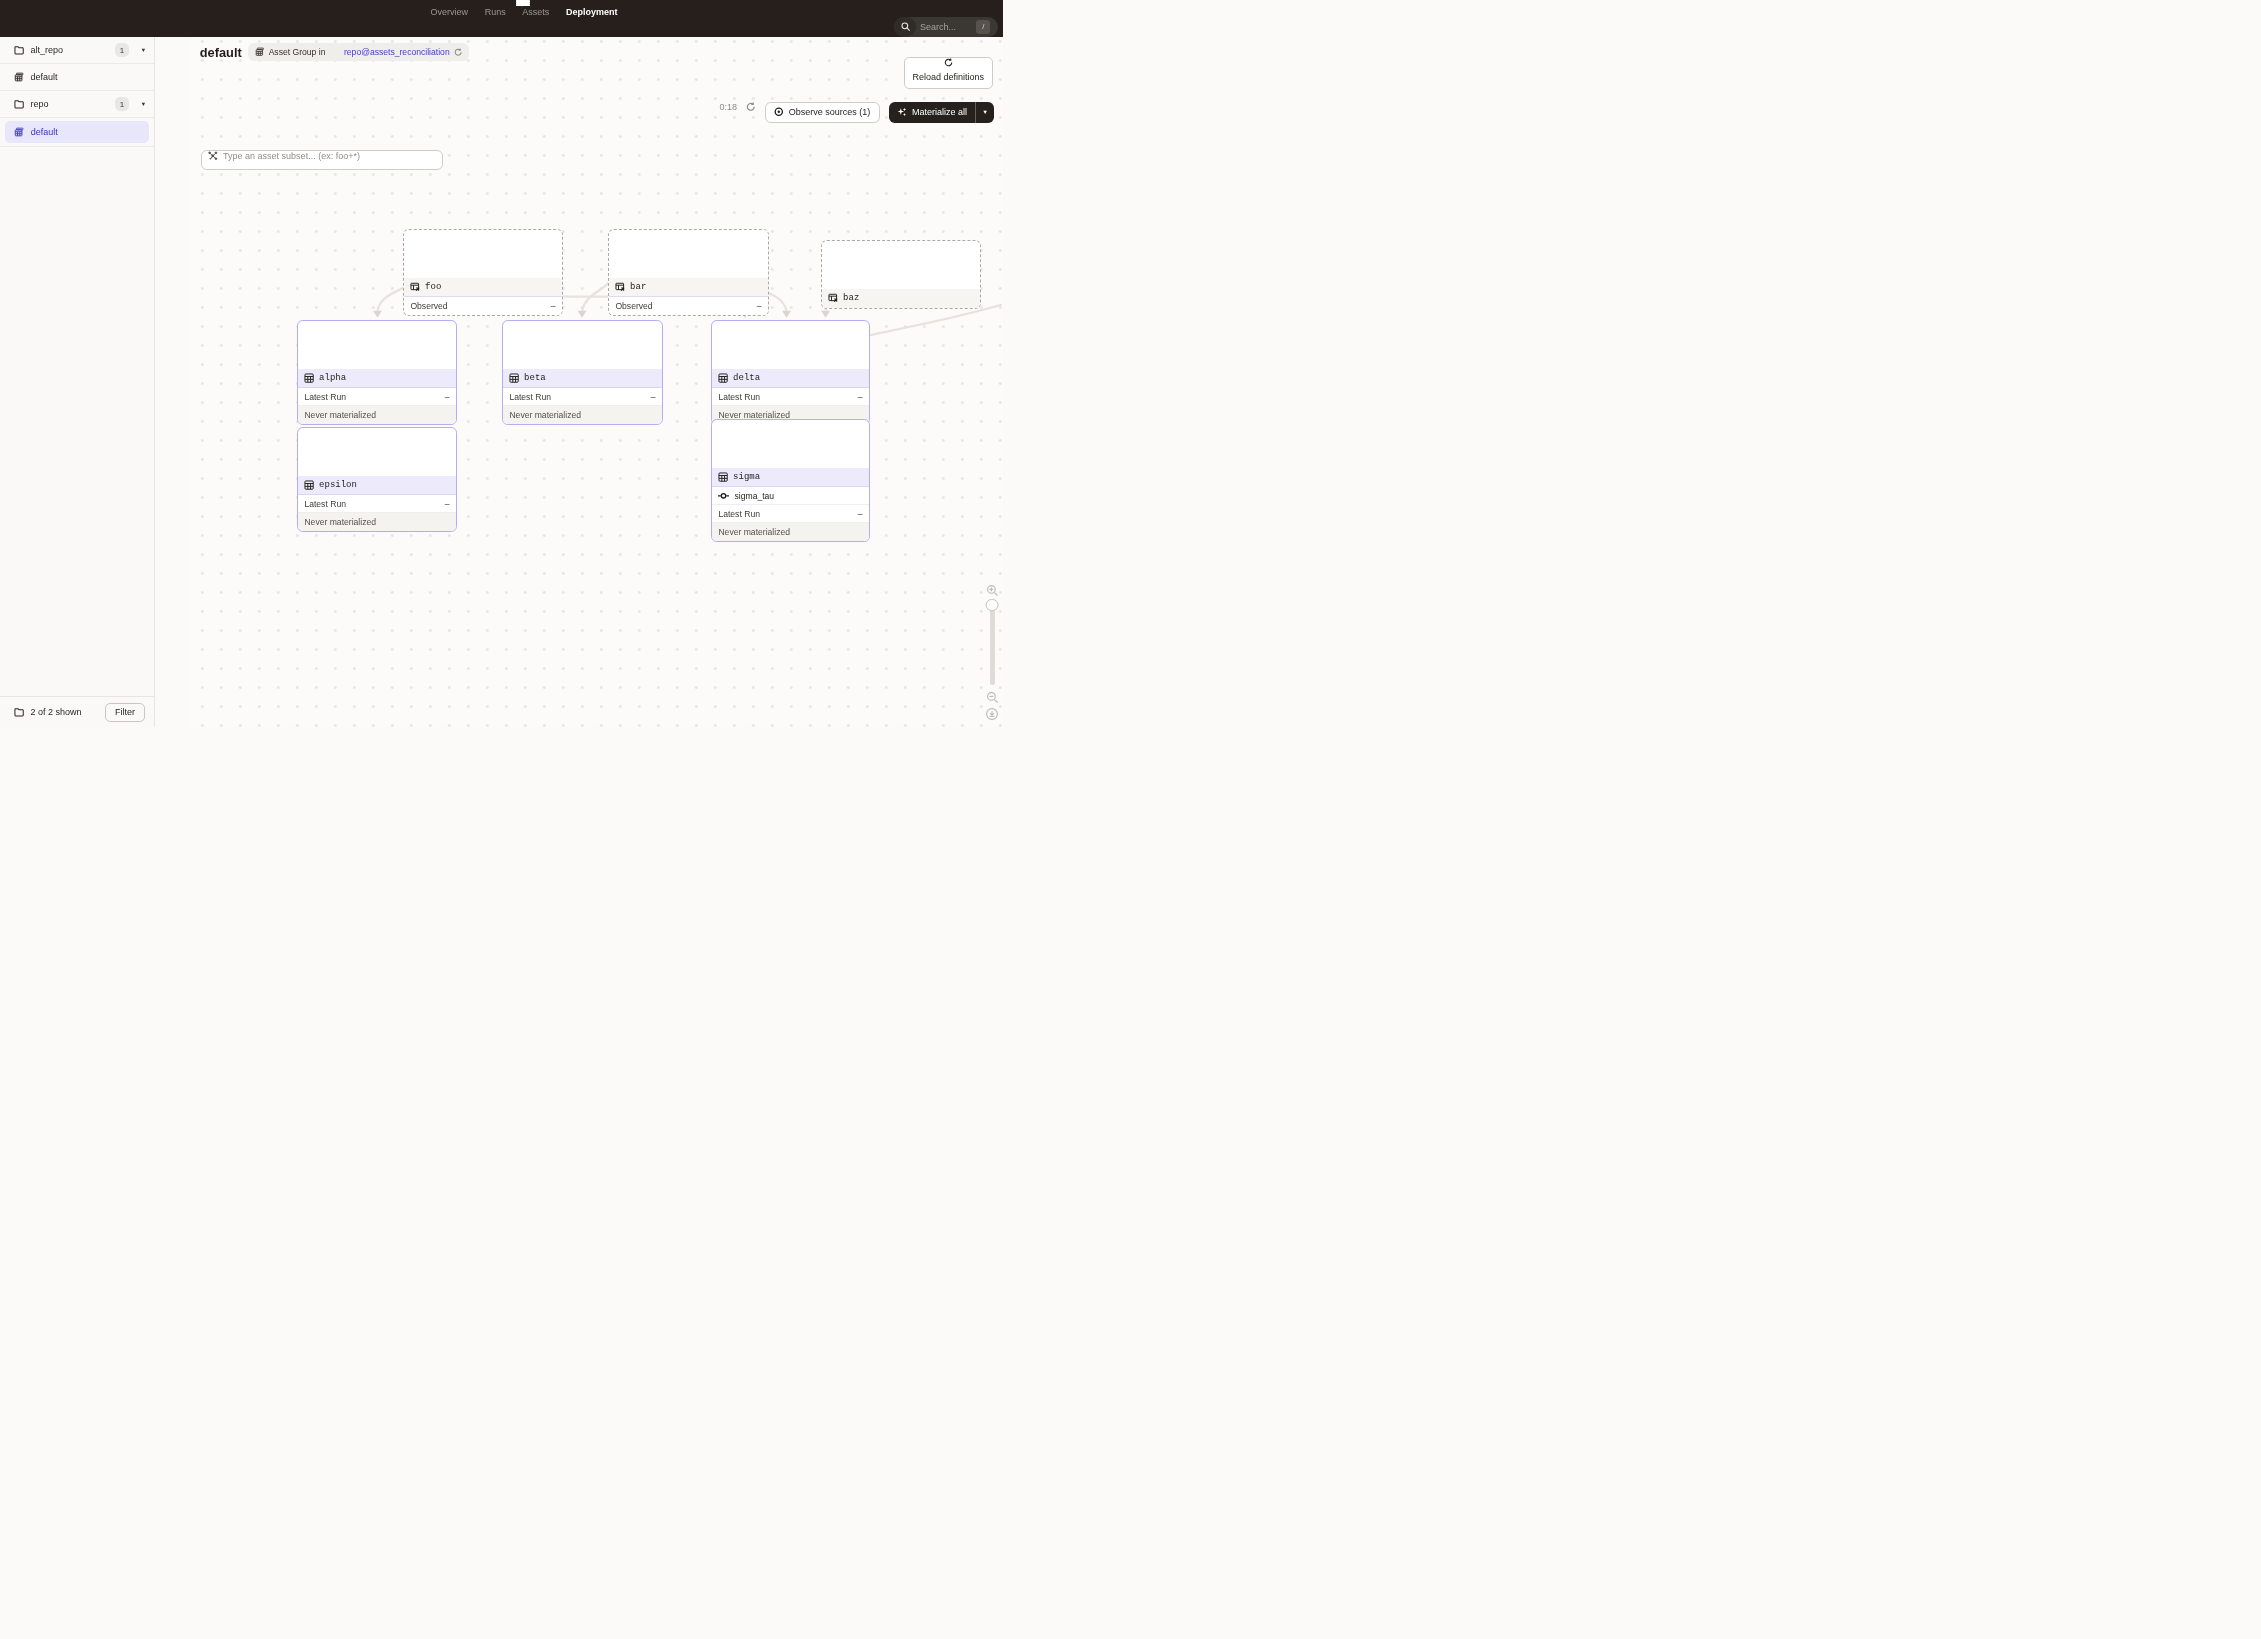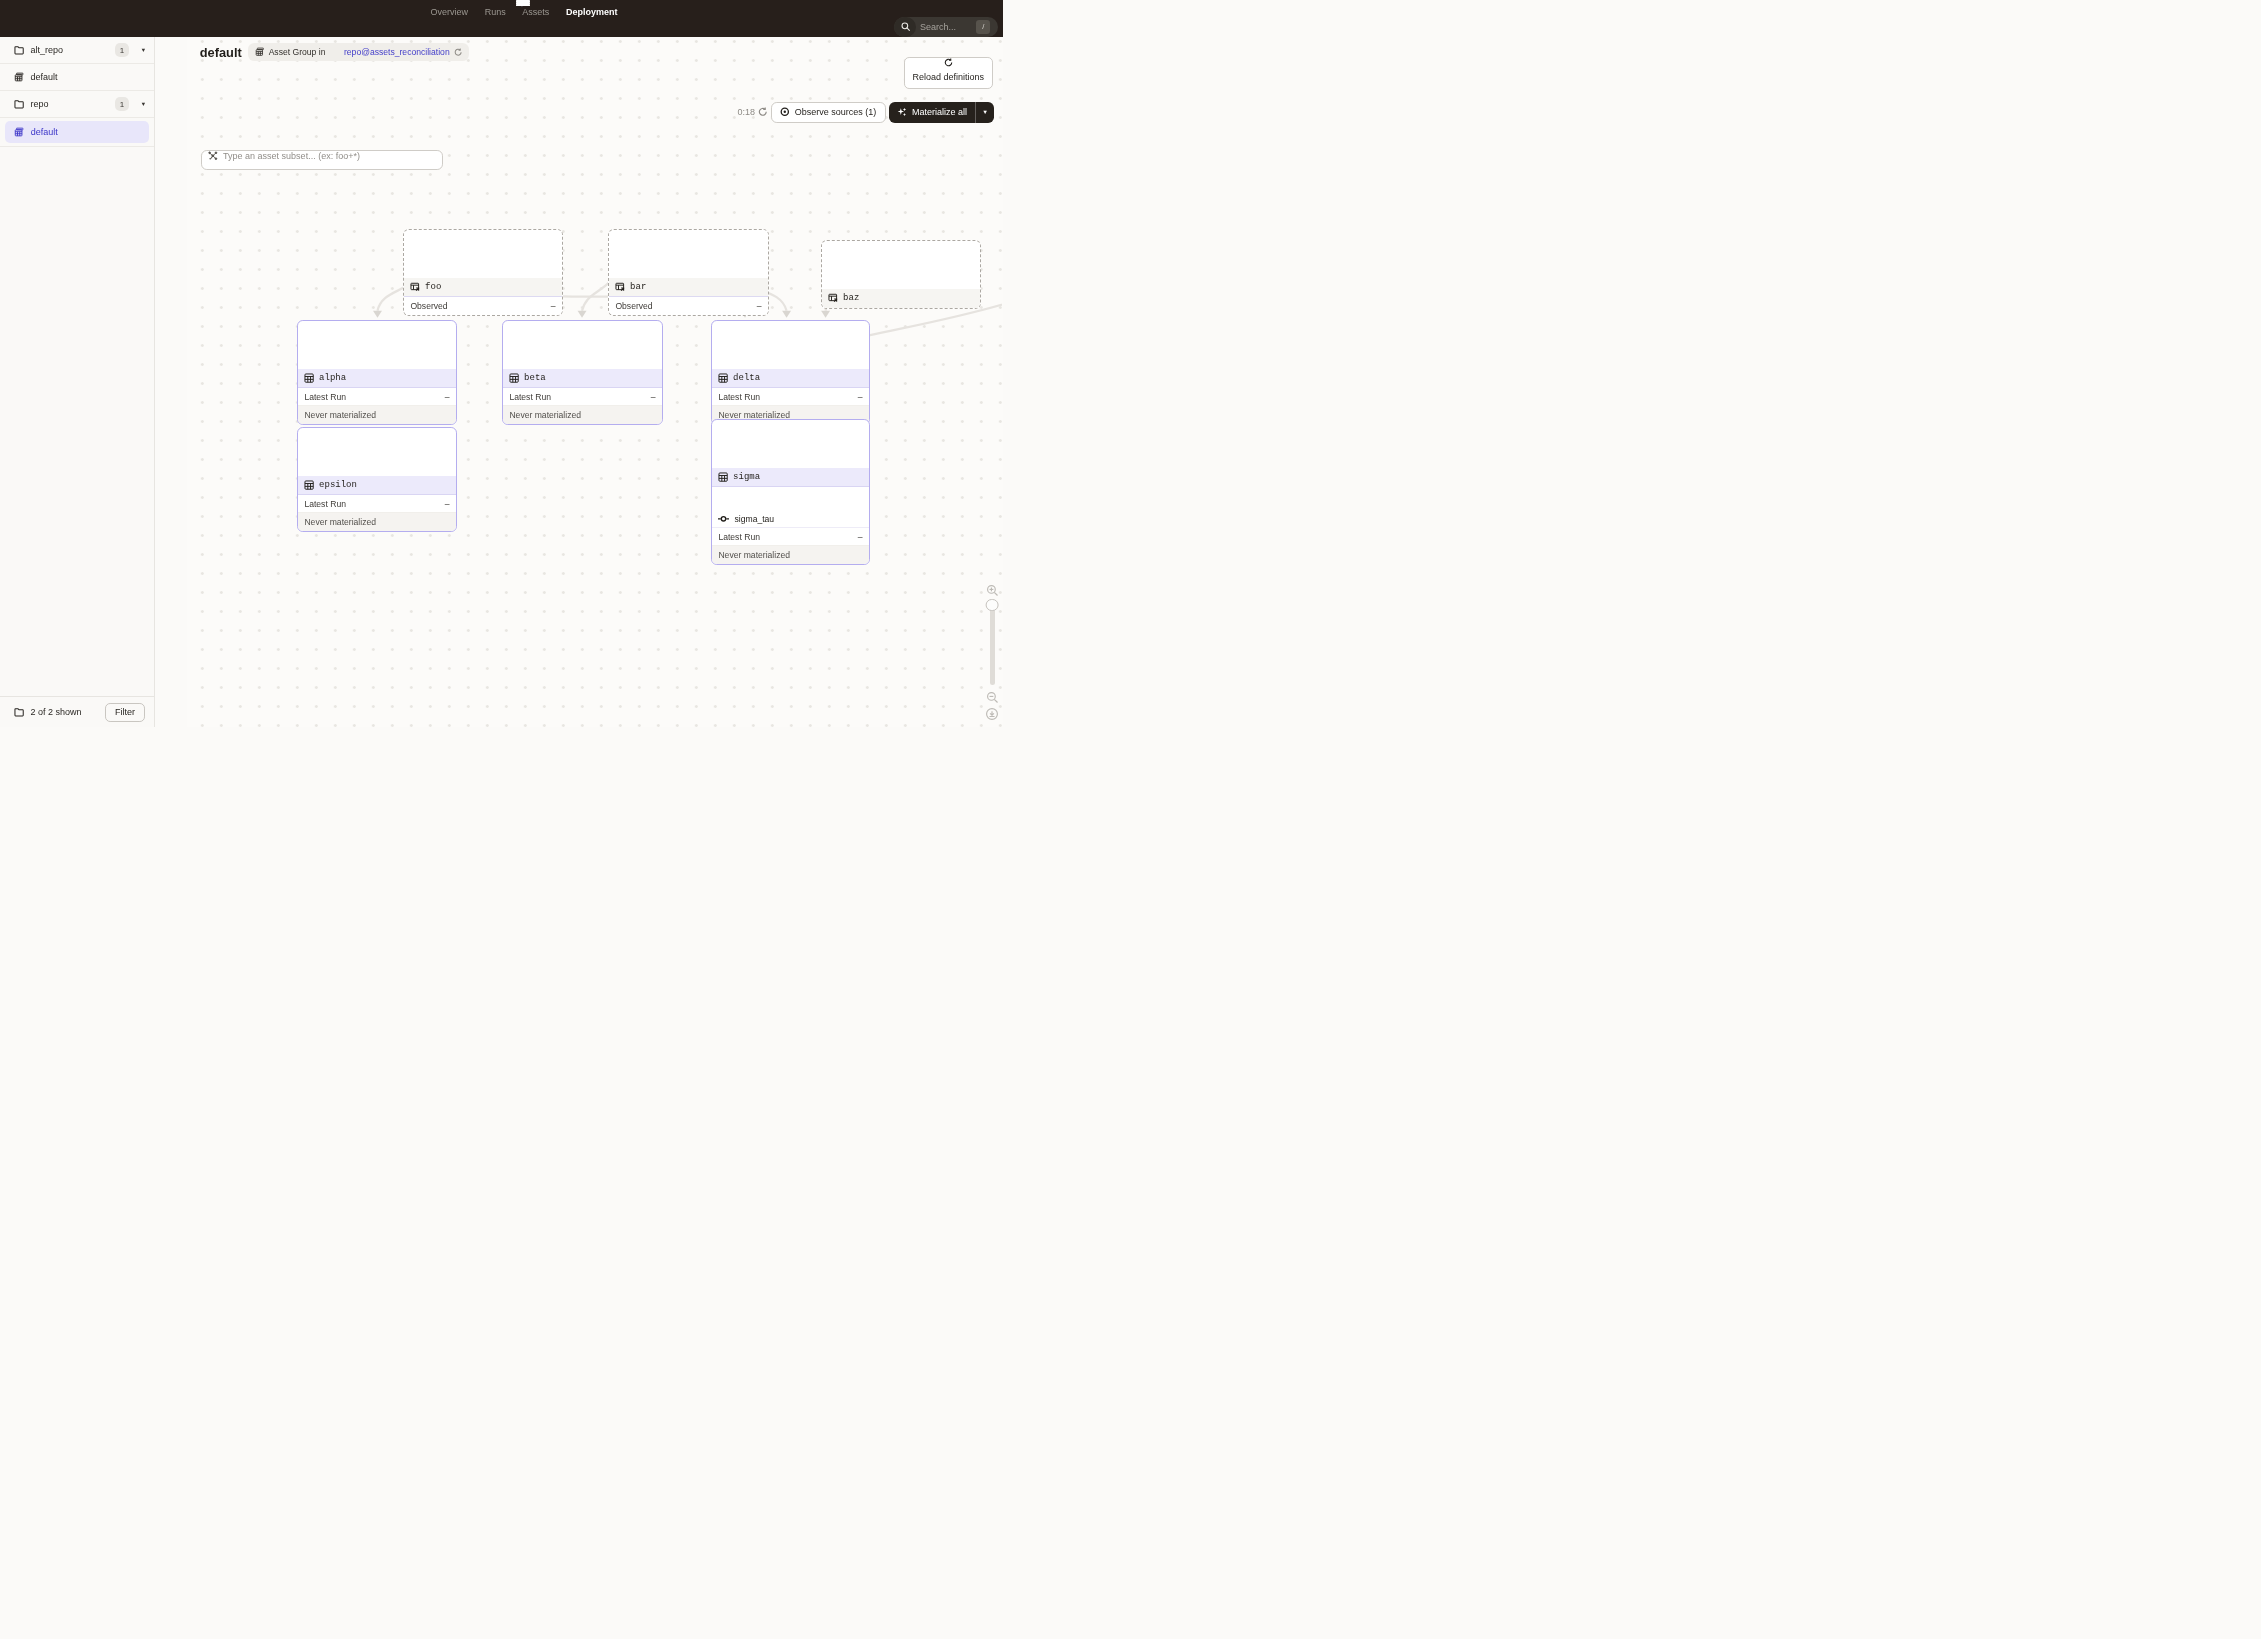--- a/index.html
+++ b/index.html
@@ -48,41 +48,41 @@
   .tab { position:absolute; top:0; height:23px; font-size:9px; font-weight:700; display:flex; align-items:flex-start; cursor:pointer; }
   .tab-lineage { left:12.8px; color:#4F43DD; }
   .tab-list { left:59px; color:#3A3733; }
   .tab-underline { position:absolute; left:12.8px; bottom:-0.6px; width:31px; height:1.9px; background:#4F43DD; }
   .globallink { position:absolute; right:7.7px; top:3.8px; display:flex; align-items:center; gap:4.5px; color:#221F93; font-size:9px; cursor:pointer; }
 
   
   .subsetinput { position:absolute; left:14px; top:65px; width:242px; height:20px; background:#fff; border:0.6px solid #CFCCC7; border-radius:5.8px; display:flex; align-items:flex-start; padding:0 6.4px; gap:5.1px; z-index:30;margin-top:48px; }
   .subsetinput input { border:none; outline:none; flex:1; font-size:9px; color:#33302C; background:transparent; font-family:"Liberation Sans",sans-serif; }
   .subsetinput input::placeholder { color:#918E89; }
-  .toolbar-right { position:absolute; right:9px; top:65px; height:20.5px; display:flex; align-items:center; gap:3px; z-index:30; }
+  .toolbar-right { position:absolute; right:9px; top:65px; height:20.5px; display:flex; align-items:flex-start; gap:9px; z-index:30; }
   .timer { font-size:9px; color:#8D8A85; }
   .refresh-gray { color:#8D8A85; display:flex; cursor:pointer; }
   .observebtn { height:20.5px; background:#fff; border:0.6px solid #CFCCC7; border-radius:5.8px; display:flex; align-items:center; gap:5.1px; padding:0 8.3px; font-size:9px; color:#211E1A; cursor:pointer; font-family:"Liberation Sans",sans-serif; }
   .matbtn { height:20.5px; background:#26211C; border-radius:5.8px; display:flex; align-items:center; color:#fff; font-size:9px; overflow:hidden; cursor:pointer; }
   .matbtn .label-part { display:flex; align-items:center; gap:5.1px; padding:0 8.3px; height:100%; }
   .matbtn .divider { width:0.6px; height:100%; background:rgba(255,255,255,0.28); }
   .matbtn .caret-part { width:18px; height:100%; display:flex; align-items:center; justify-content:center; font-size:5.8px; }
 
   
   .edges { position:absolute; left:0; top:0; width:815px; height:690px; z-index:5; }
   .node { position:absolute; z-index:10; background:#fff; border-radius:5.8px; overflow:hidden; cursor:pointer; }
   .node.src { border:1.3px dashed #ACA8A2; }
   .node.mat { border:1.3px solid #B4ADEF; }
   .nhead { height:19px; display:flex; align-items:center; gap:5.1px; padding:0 5.8px; font-family:"Liberation Mono","DejaVu Sans Mono",monospace; font-size:9px; color:#211E1A;margin-top:48px; }
   .node.src .nhead { background:#F6F5F2; border-bottom:0.6px solid #DDDAF2; }
   .node.mat .nhead { background:#ECEAFB; border-bottom:0.6px solid #D9D5F3; }
   .nrow { height:18px; display:flex; align-items:center; padding:0 6.4px; font-size:8.6px; color:#3E3B37; background:#fff; }
   .nrow .right { margin-left:auto; color:#3E3B37; }
   .nrow.muted { background:#F5F3F0; color:#524F4B; }
-  .nrow.checkrow { gap:5.1px; color:#26231F; border-bottom:0.6px solid #EEECF7;margin-top:23px; }
+  .nrow.checkrow { gap:5.1px; color:#26231F; border-bottom:0.6px solid #EEECF7; }
   .nrow.latest { border-bottom:0.6px solid #F1EFEB; }
 
   
   .zoomcol { position:absolute; right:3.2px; top:545px; width:15.3px; display:flex; flex-direction:column; align-items:center; color:#BDBAB5; z-index:30; }
   .ztrack { width:5.1px; height:84px; background:#DFDCD7; border-radius:2.6px; margin:2.6px 0 3.8px 0; position:relative; }
   .zknob { position:absolute; left:50%; transform:translateX(-50%); top:-2.6px; width:12.8px; height:12.8px; border-radius:50%; background:#FDFDFC; border:1.9px solid #C5C2BD; }
   .zicon { display:flex; cursor:pointer; margin:1.9px 0; }
   svg { display:block; }
 </style>
 </head>

